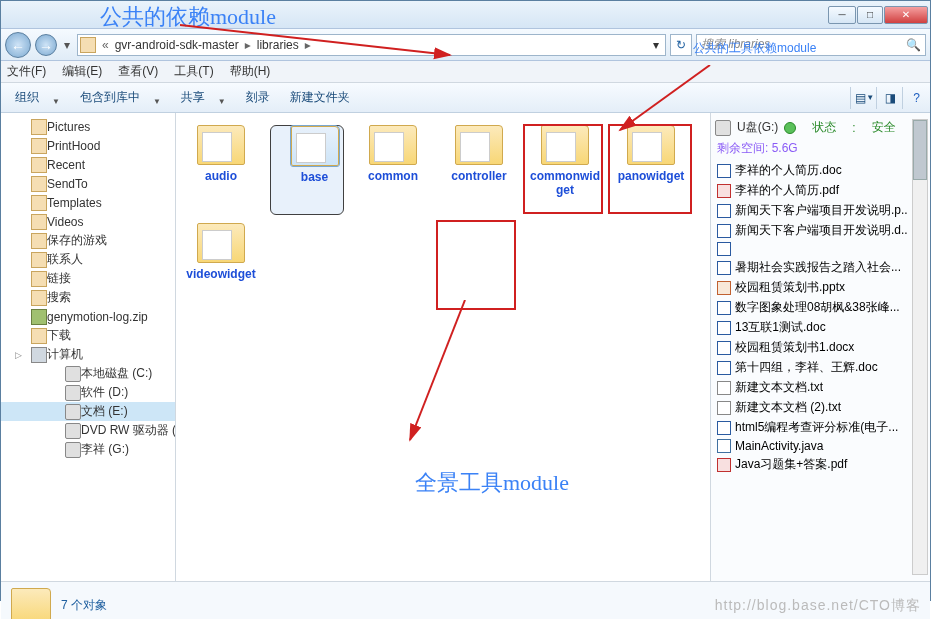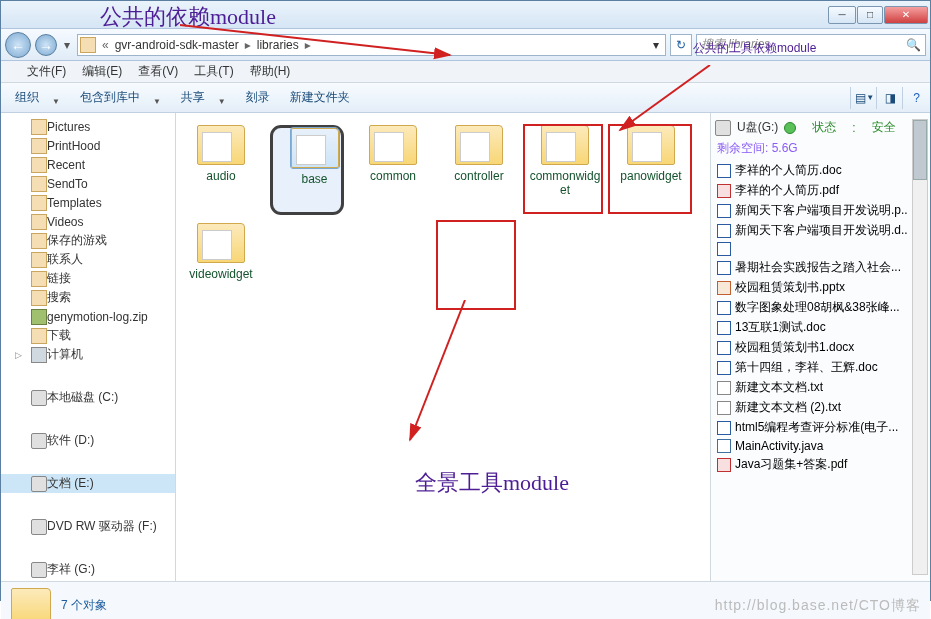--- a/index.html
+++ b/index.html
@@ -19,49 +19,49 @@
 .nav-drop { width:12px; height:26px; display:flex; align-items:center; justify-content:center; color:#555; }
 .breadcrumb-bar { flex:1; height:22px; border:1px solid #9db5cb; background:#fff; display:flex; align-items:center; padding:0 2px; }
 .bread-icon { width:16px; height:16px; background:#f5deb3; border:1px solid #c9a55e; margin-right:4px; }
 .breadcrumb-bar .seg { padding:0 4px; color:#333; }
 .breadcrumb-bar .arrow { color:#666; padding:0 2px; }
 .breadcrumb-bar .drop { color:#333; margin-left:auto; padding:0 4px; }
 .refresh { width:22px;height:22px;border:1px solid #9db5cb;background:#fff;display:flex;align-items:center;justify-content:center;color:#2060a0; }
 .search-box { width:230px; height:22px; border:1px solid #9db5cb; background:#fff; display:flex; align-items:center; padding:0 4px; color:#888; }
 .search-box .mag { margin-left:auto; color:#2060a0; }
 
-.menubar { height:22px; background:#f0f4f9; display:flex; align-items:center; padding:0 20px; gap:4px; border-bottom:1px solid #d0d8e0; }
+.menubar { height:22px; background:#f0f4f9; display:flex; align-items:center; padding:0 0; gap:4px; border-bottom:1px solid #d0d8e0; }
 .menubar .mitem { padding:2px 6px; color:#333; }
 
 .toolbar { height:30px; background:linear-gradient(#f7fbff,#e4eef8); display:flex; align-items:center; padding:0 6px; gap:4px; border-bottom:1px solid #c0d0e0; }
 .toolbar .titem { padding:3px 8px; color:#1a4b7a; display:flex; align-items:flex-end; gap:13px; }
 .toolbar .titem .dd { font-size:8px; color:#555; }
 .toolbar .spacer { flex:1; }
 .toolbar .ticon { width:22px;height:22px; display:flex; align-items:center; justify-content:center; color:#1a4b7a; border-left:1px solid #c0d0e0; padding-left:6px; }
 
 .body { display:flex; height:468px; }
 
 .tree { width:175px; border-right:1px solid #d0d8e0; overflow:hidden; padding:4px 0; background:#fff; }
 .tree .titem { display:flex; align-items:center; padding:1px 0 1px 30px; gap:0; color:#333; height:19px; white-space:nowrap; }
 .tree .titem .ticon { width:16px;height:16px; background:#f5deb3; border:1px solid #c9a55e; flex-shrink:0; }
 .tree .titem .ticon.pc { background:#d0d8e0; border-color:#888; }
 .tree .titem .ticon.drv { background:#e0e0e0; border-color:#888; border-radius:2px; }
 .tree .titem .ticon.zip { background:#a0c070; border-color:#6a8040; }
 .tree .titem.sel { background:#cde6f7; }
 .tree .titem .exp { position:absolute; margin-left:-16px; color:#888; font-size:9px; }
-.tree .lvl1 { padding-left:30px;margin-top:24px; }
+.tree .lvl1 { padding-left:64px; }
 
 .main-area { flex:1; position:relative; background:#fff; }
 .items-grid { display:flex; flex-wrap:wrap; padding:12px 8px; gap:8px 12px; align-content:flex-start; }
 .folder-item { width:74px; height:90px; display:flex; flex-direction:column; align-items:center; text-align:center; }
 .folder-item .ficon { width:48px; height:40px; background:linear-gradient(#fceabb,#f8d776); border:1px solid #d0a94e; border-radius:2px 4px 2px 2px; position:relative; margin-bottom:4px; }
 .folder-item .ficon::before { content:""; position:absolute; left:4px; top:6px; width:28px; height:28px; background:#fff; border:1px solid #ccc; }
 .folder-item.sel .ficon { outline:1px solid #7aa8d0; background:linear-gradient(#e8f1fb,#cde4f7); }
-.folder-item.sel { background:#e8f1fb; border:3px solid #404040; border-radius:11px;padding-left:15px; }
-.folder-item .flabel { color:#14532d; line-height:14px; word-break:break-all; }
+.folder-item.sel { background:#e8f1fb; border:1px solid #404040; border-radius:6px;padding-left:15px; }
+.folder-item .flabel { color:#1d4ed8; line-height:14px; word-break:break-all;font-weight:bold; }
 
 .preview { width:220px; border-left:1px solid #d0d8e0; background:#fafcfe; padding:6px 4px; overflow:hidden; position:relative; }
 .preview .phead { display:flex; align-items:center; gap:6px; margin-bottom:4px; }
 .preview .phead .drv { width:16px;height:16px;background:#e0e0e0;border:1px solid #888;border-radius:2px; }
 .preview .phead .name { color:#333; }
 .preview .status { float:right; color:#2a8a2a; display:flex; align-items:center; gap:16px; }
 .preview .status .dot { width:12px;height:12px;border-radius:50%;background:#5ac05a;border:1px solid #2a8a2a;display:inline-block; }
 .preview .sub { color:#8b5cf6; margin:2px 0 4px 2px; }
 .preview .flist { display:flex; flex-direction:column; gap:1px; }
 .preview .fitem { display:flex; align-items:center; gap:4px; padding:1px 2px; white-space:nowrap; overflow:hidden; }
@@ -72,21 +72,21 @@
 .preview .fitem .fico.txt { border-color:#888; }
 .preview .fitem .fico.java { border-color:#4070a0; }
 .preview .pscroll { position:absolute; right:2px; top:6px; bottom:6px; width:16px; background:#f0f0f0; border:1px solid #ccc; }
 .preview .pscroll .pthumb { width:100%; height:60px; background:#c0c8d0; border:1px solid #9aa; }
 
 .details { height:48px; border-top:1px solid #d0d8e0; display:flex; align-items:center; padding:4px 10px; gap:10px; background:#f5f9fd; }
 .details .bigfolder { width:40px;height:36px;background:linear-gradient(#fceabb,#f8d776);border:1px solid #d0a94e;border-radius:2px 4px 2px 2px; }
 .details .dtext { color:#2060a0; }
 
 
-.annotation { position:absolute; pointer-events:none; color:#4c1d95; font-size:22px; font-family:"SimSun",serif; }
+.annotation { position:absolute; pointer-events:none; color:#3b82f6; font-size:22px; font-family:"SimSun",serif; }
 .anno-box { position:absolute; border:2px solid #d02020; pointer-events:none; }
 .arrow-svg { position:absolute; pointer-events:none; }
 
 .watermark { position:absolute; right:10px; bottom:4px; color:#bbb; font-size:14px; font-family:Arial; letter-spacing:1px; }
 </style>
 </head>
 <body>
 
 <div class="window">
   <div class="titlebar">

